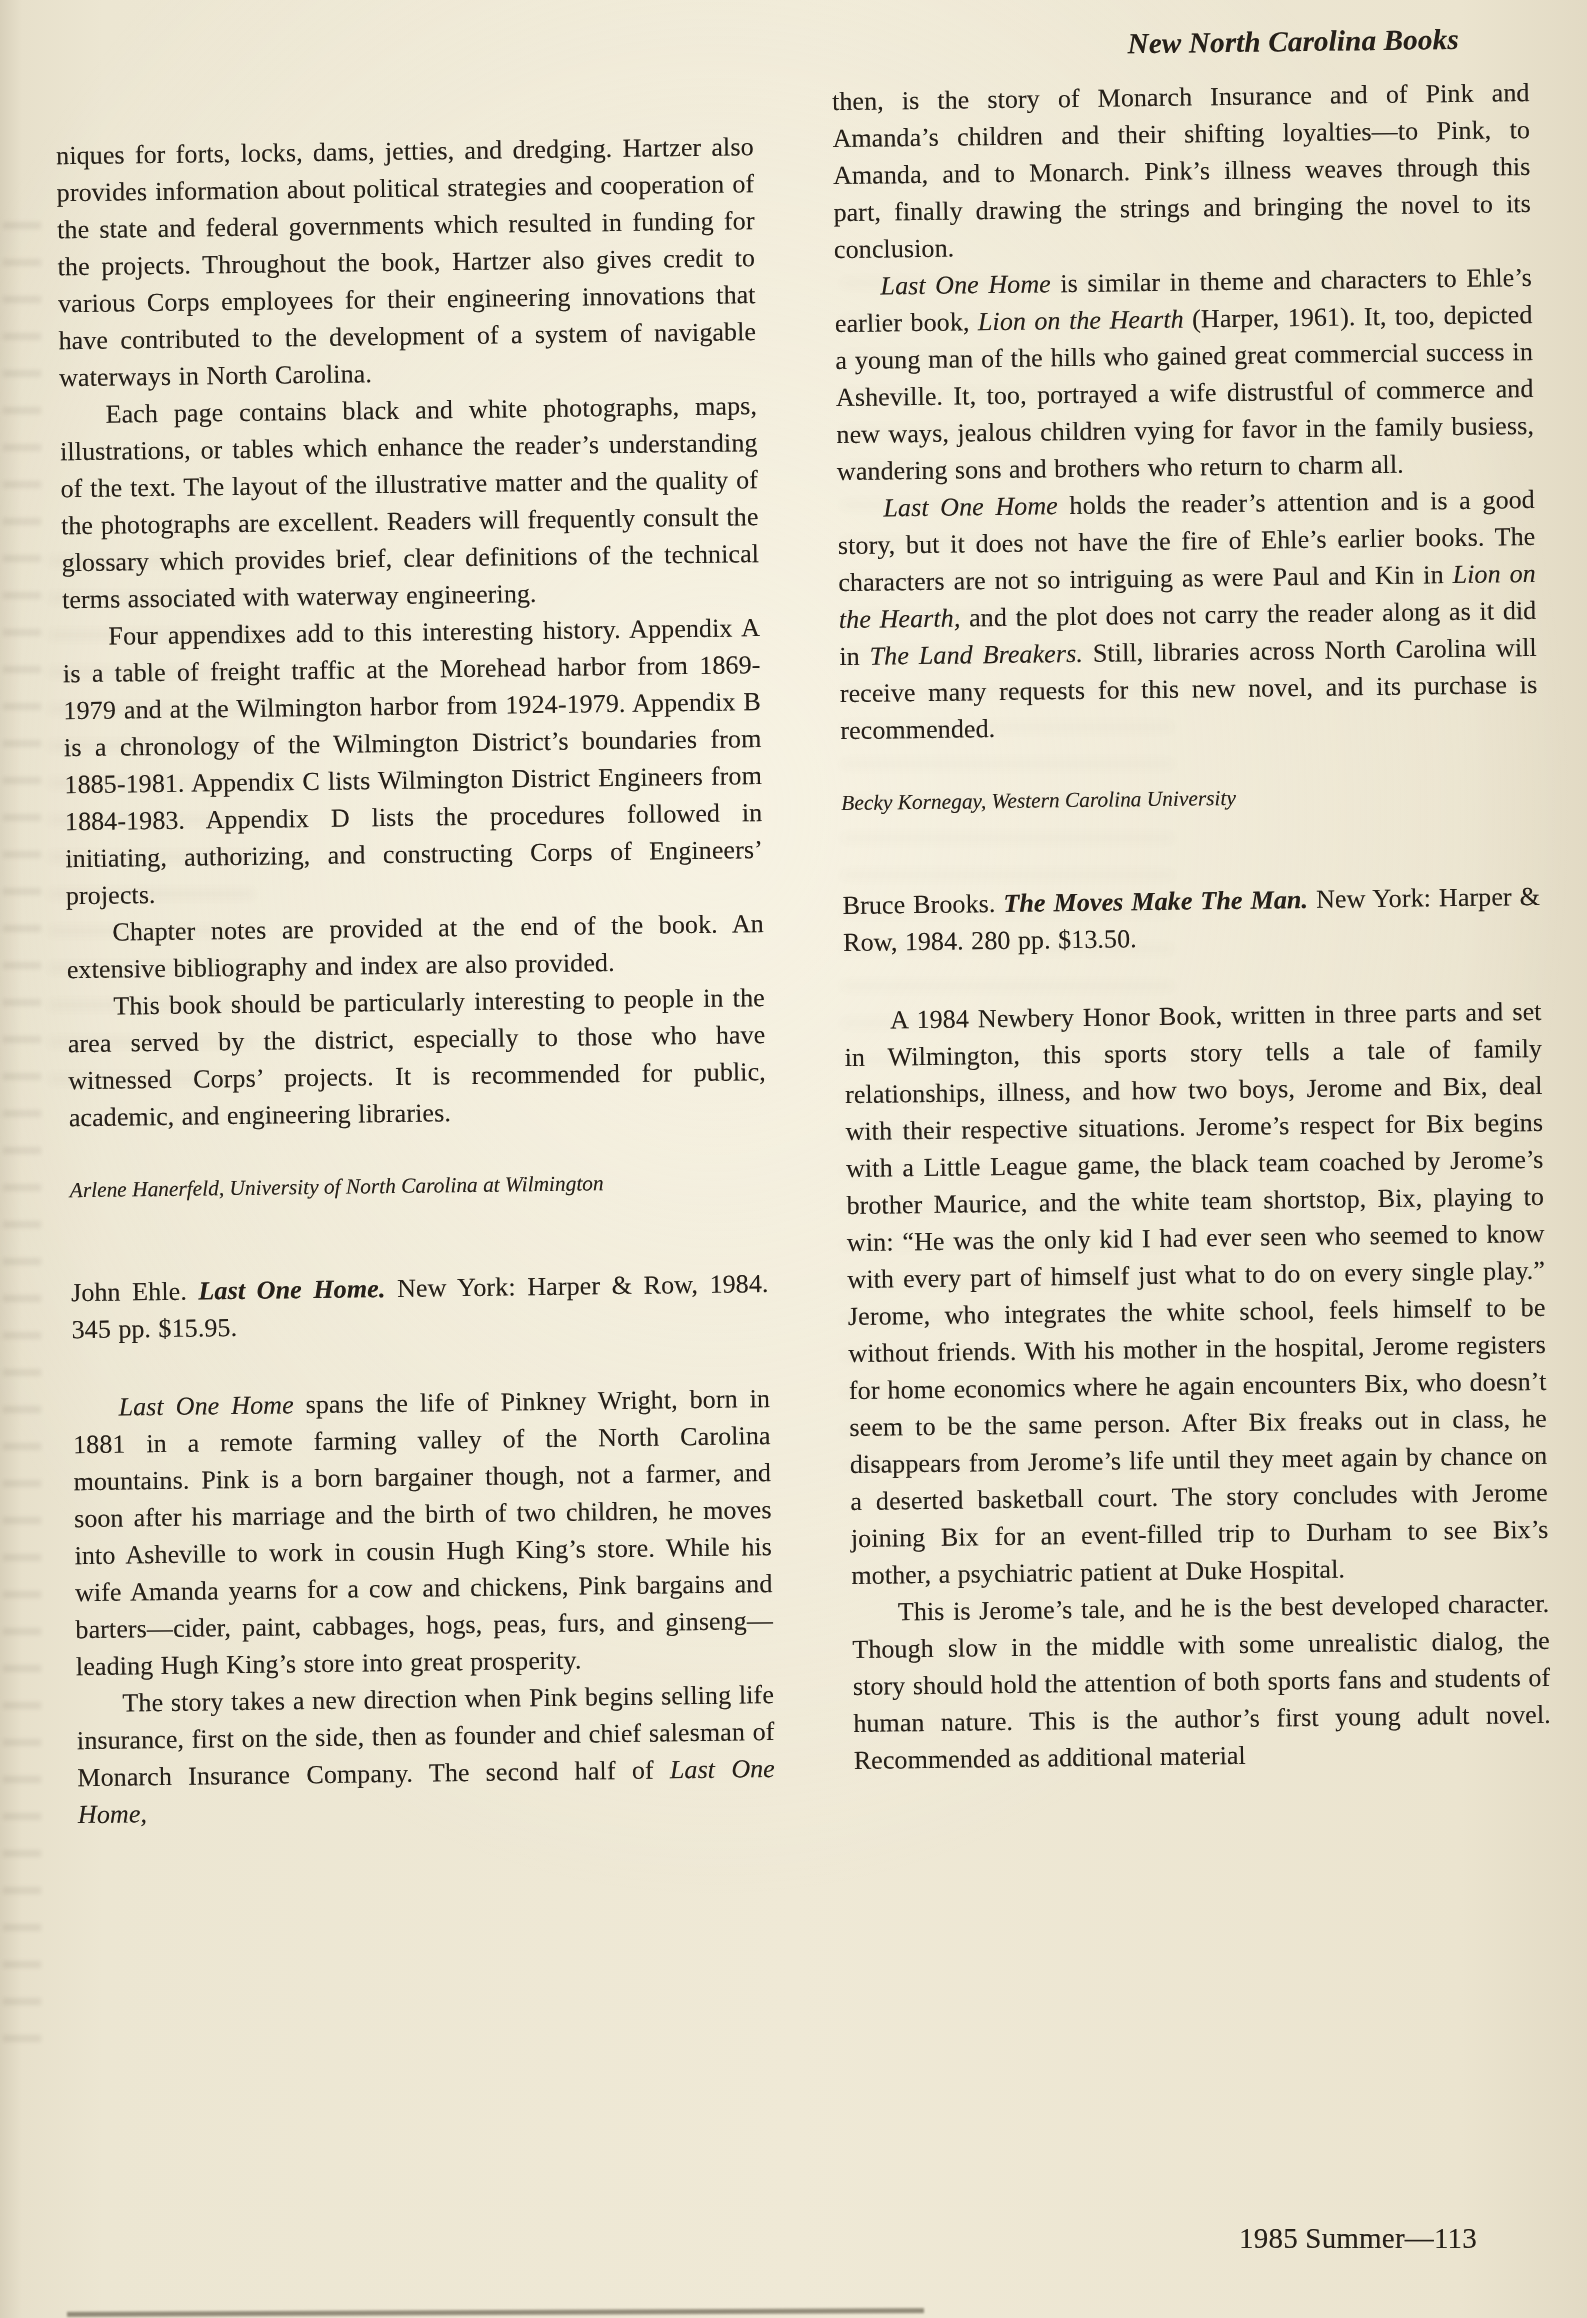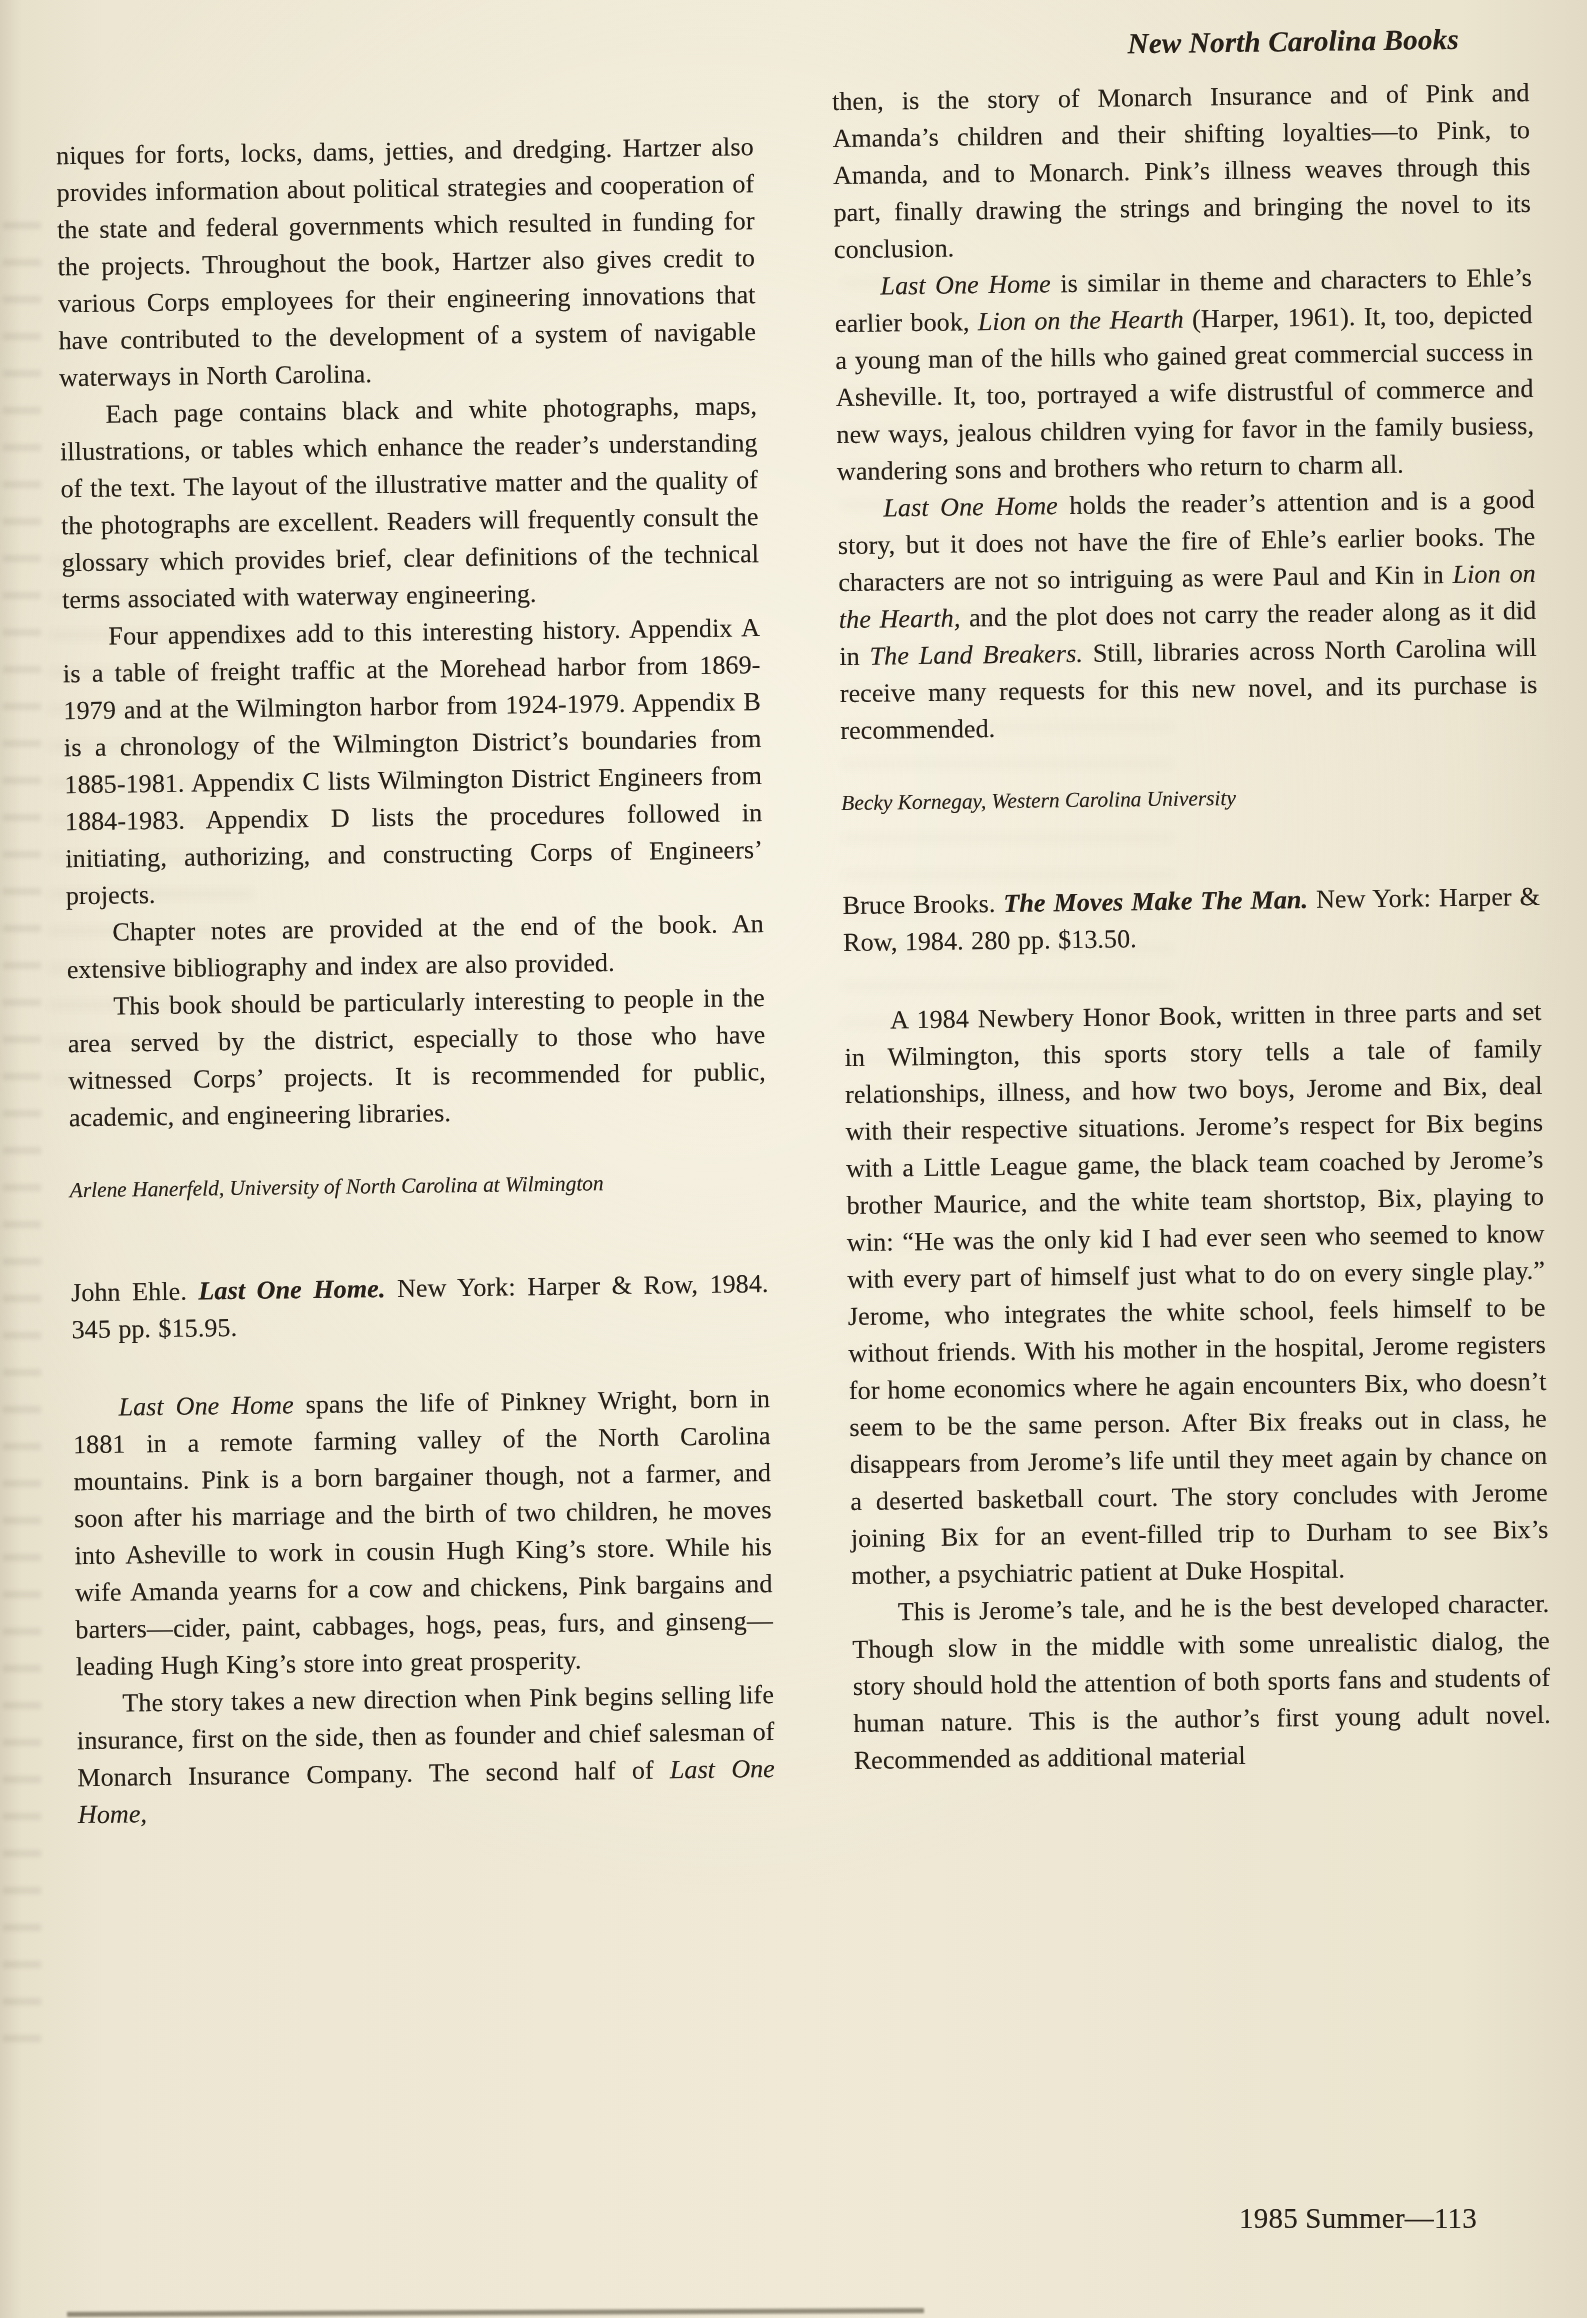--- a/index.html
+++ b/index.html
@@ -50,21 +50,21 @@
     line-height: 27px;
     font-style: italic;
     margin: 41px 0 0 0;
   }
   .citation { margin: 70px 0 41px 0; }
   .seg-i { font-style: italic; }
   .seg-bi { font-weight: 700; font-style: italic; }
   .footer {
     position: absolute;
     right: 111px;
-    bottom: 84px;
+    bottom: 64px;
     font-size: 29px;
     letter-spacing: 0.2px;
     text-shadow: 0 0 0.4px rgba(40, 33, 25, 0.45);
     margin-left: 26px;
   }
   
   .artifact { position: absolute; pointer-events: none; }
   .art-left-edge {
     left: 3.2px; top: 222px; width: 38px; height: 1826px;
     background: repeating-linear-gradient(to bottom,

